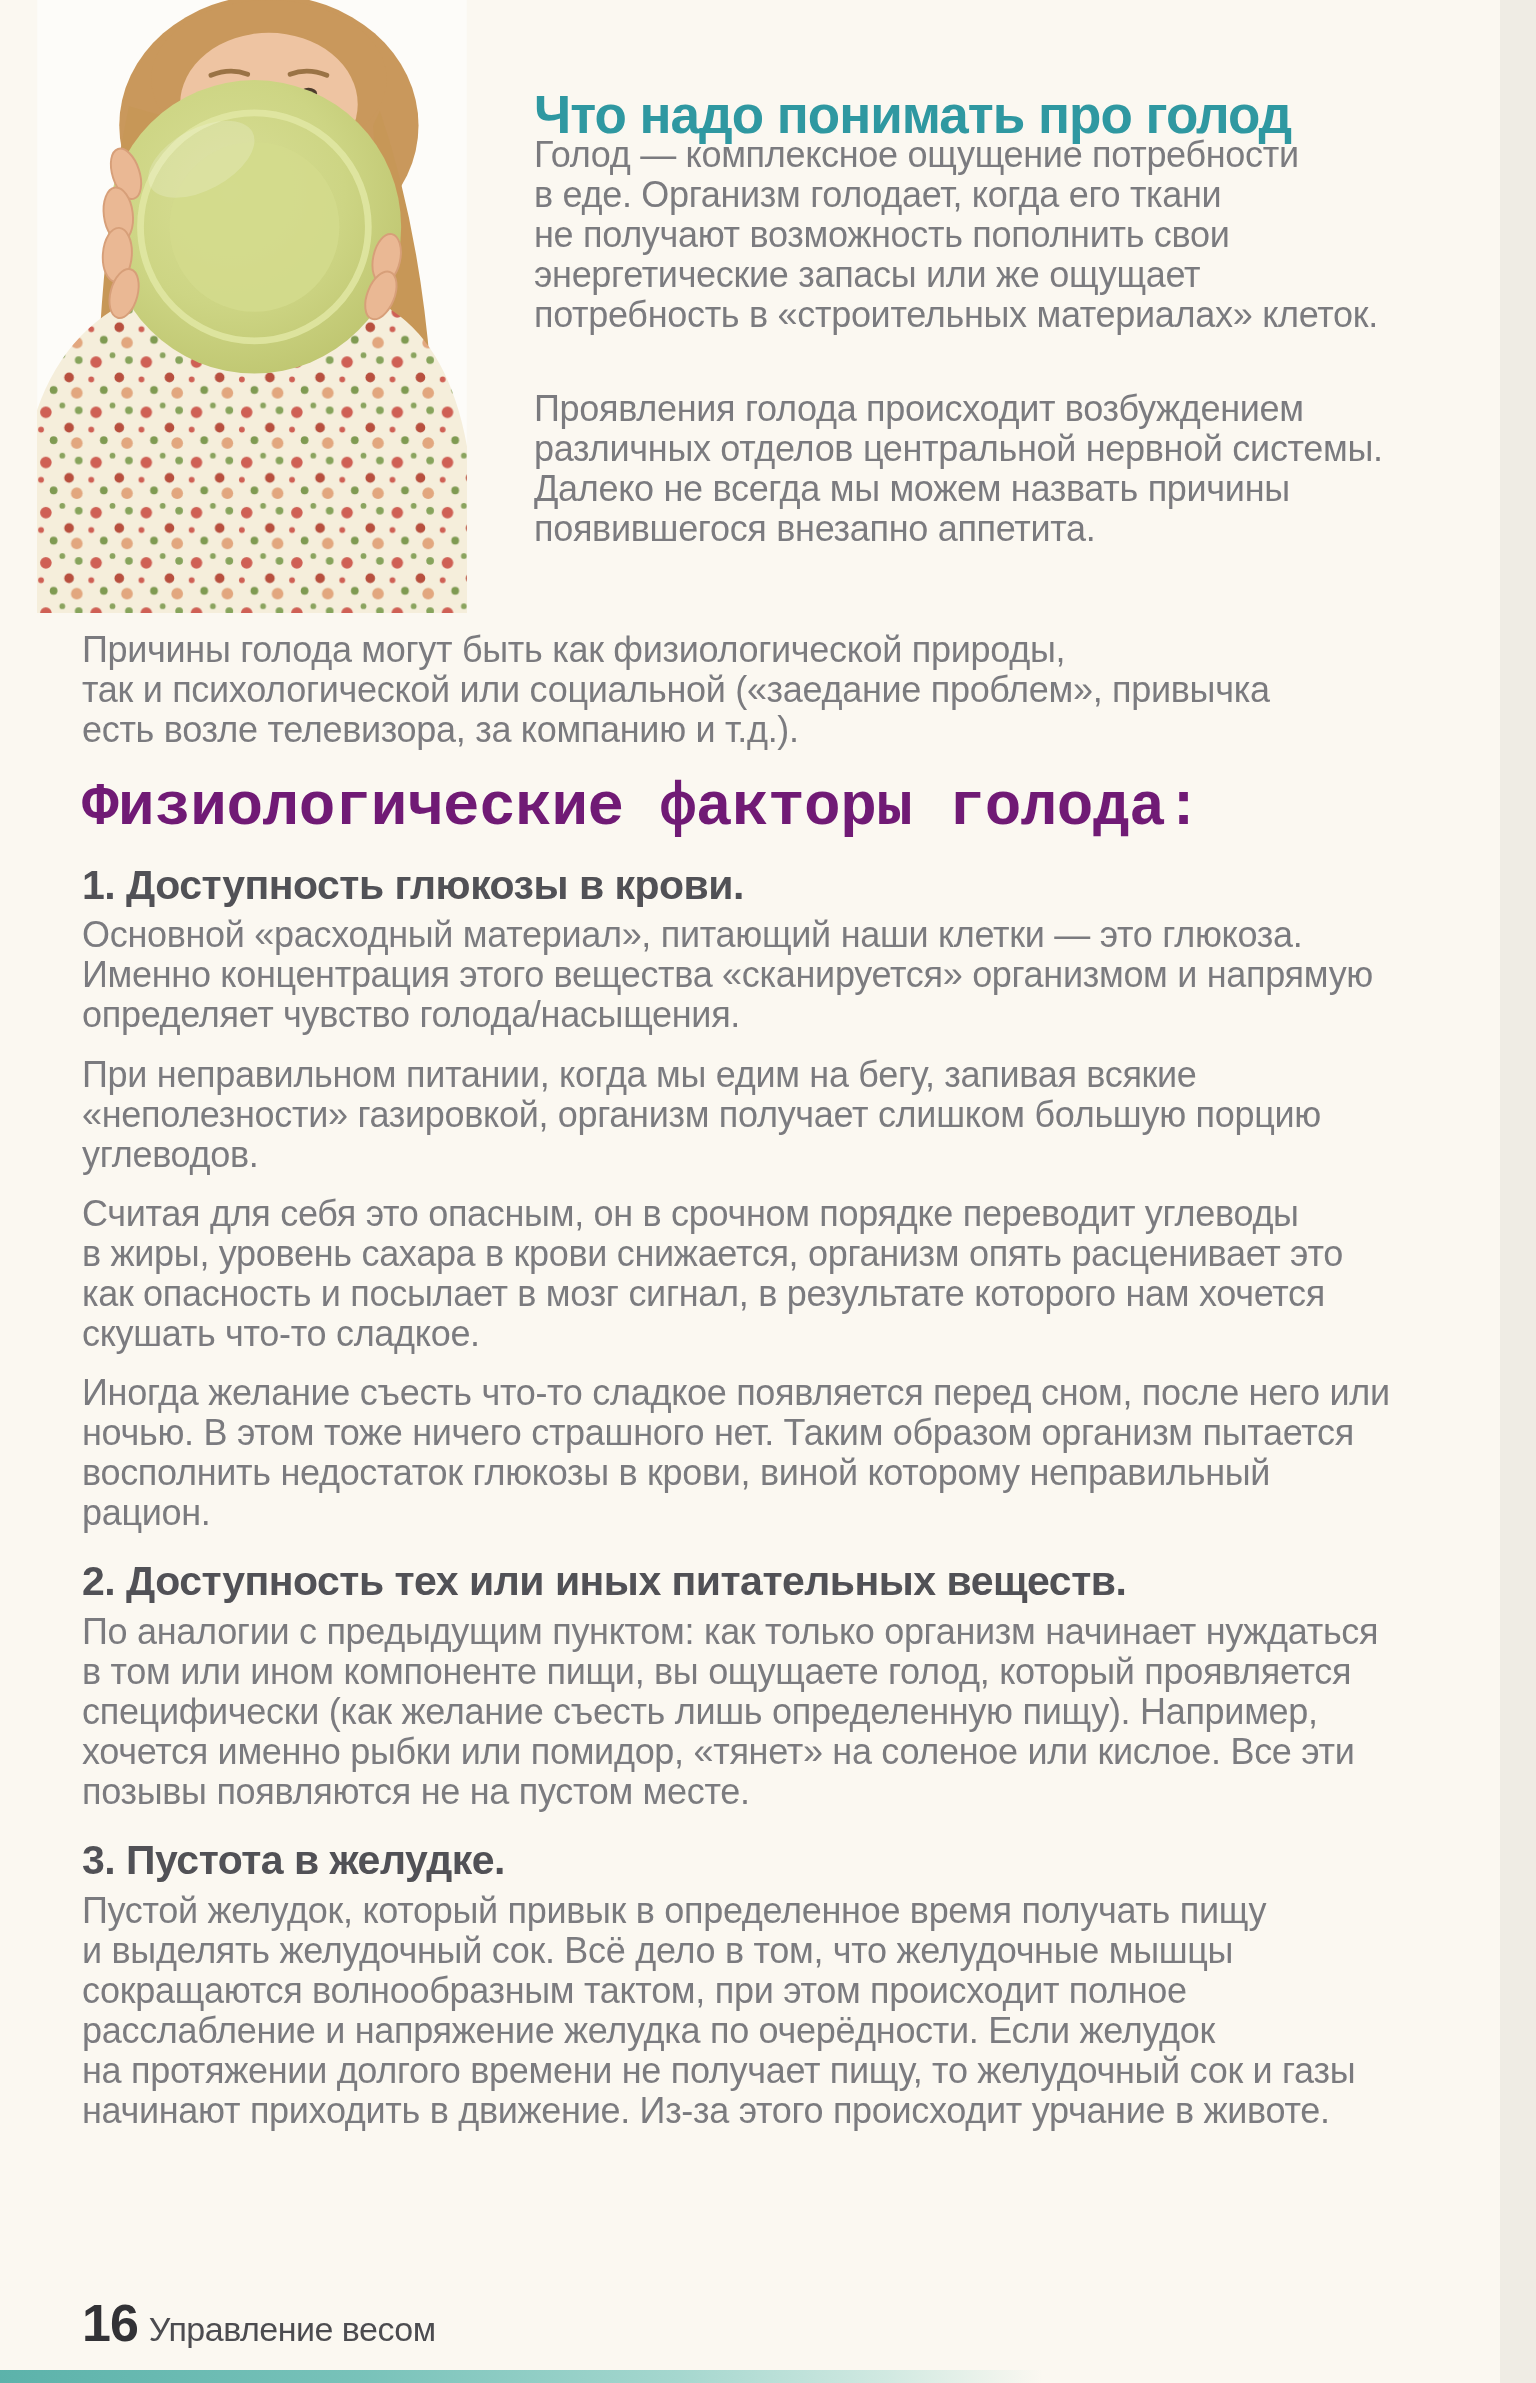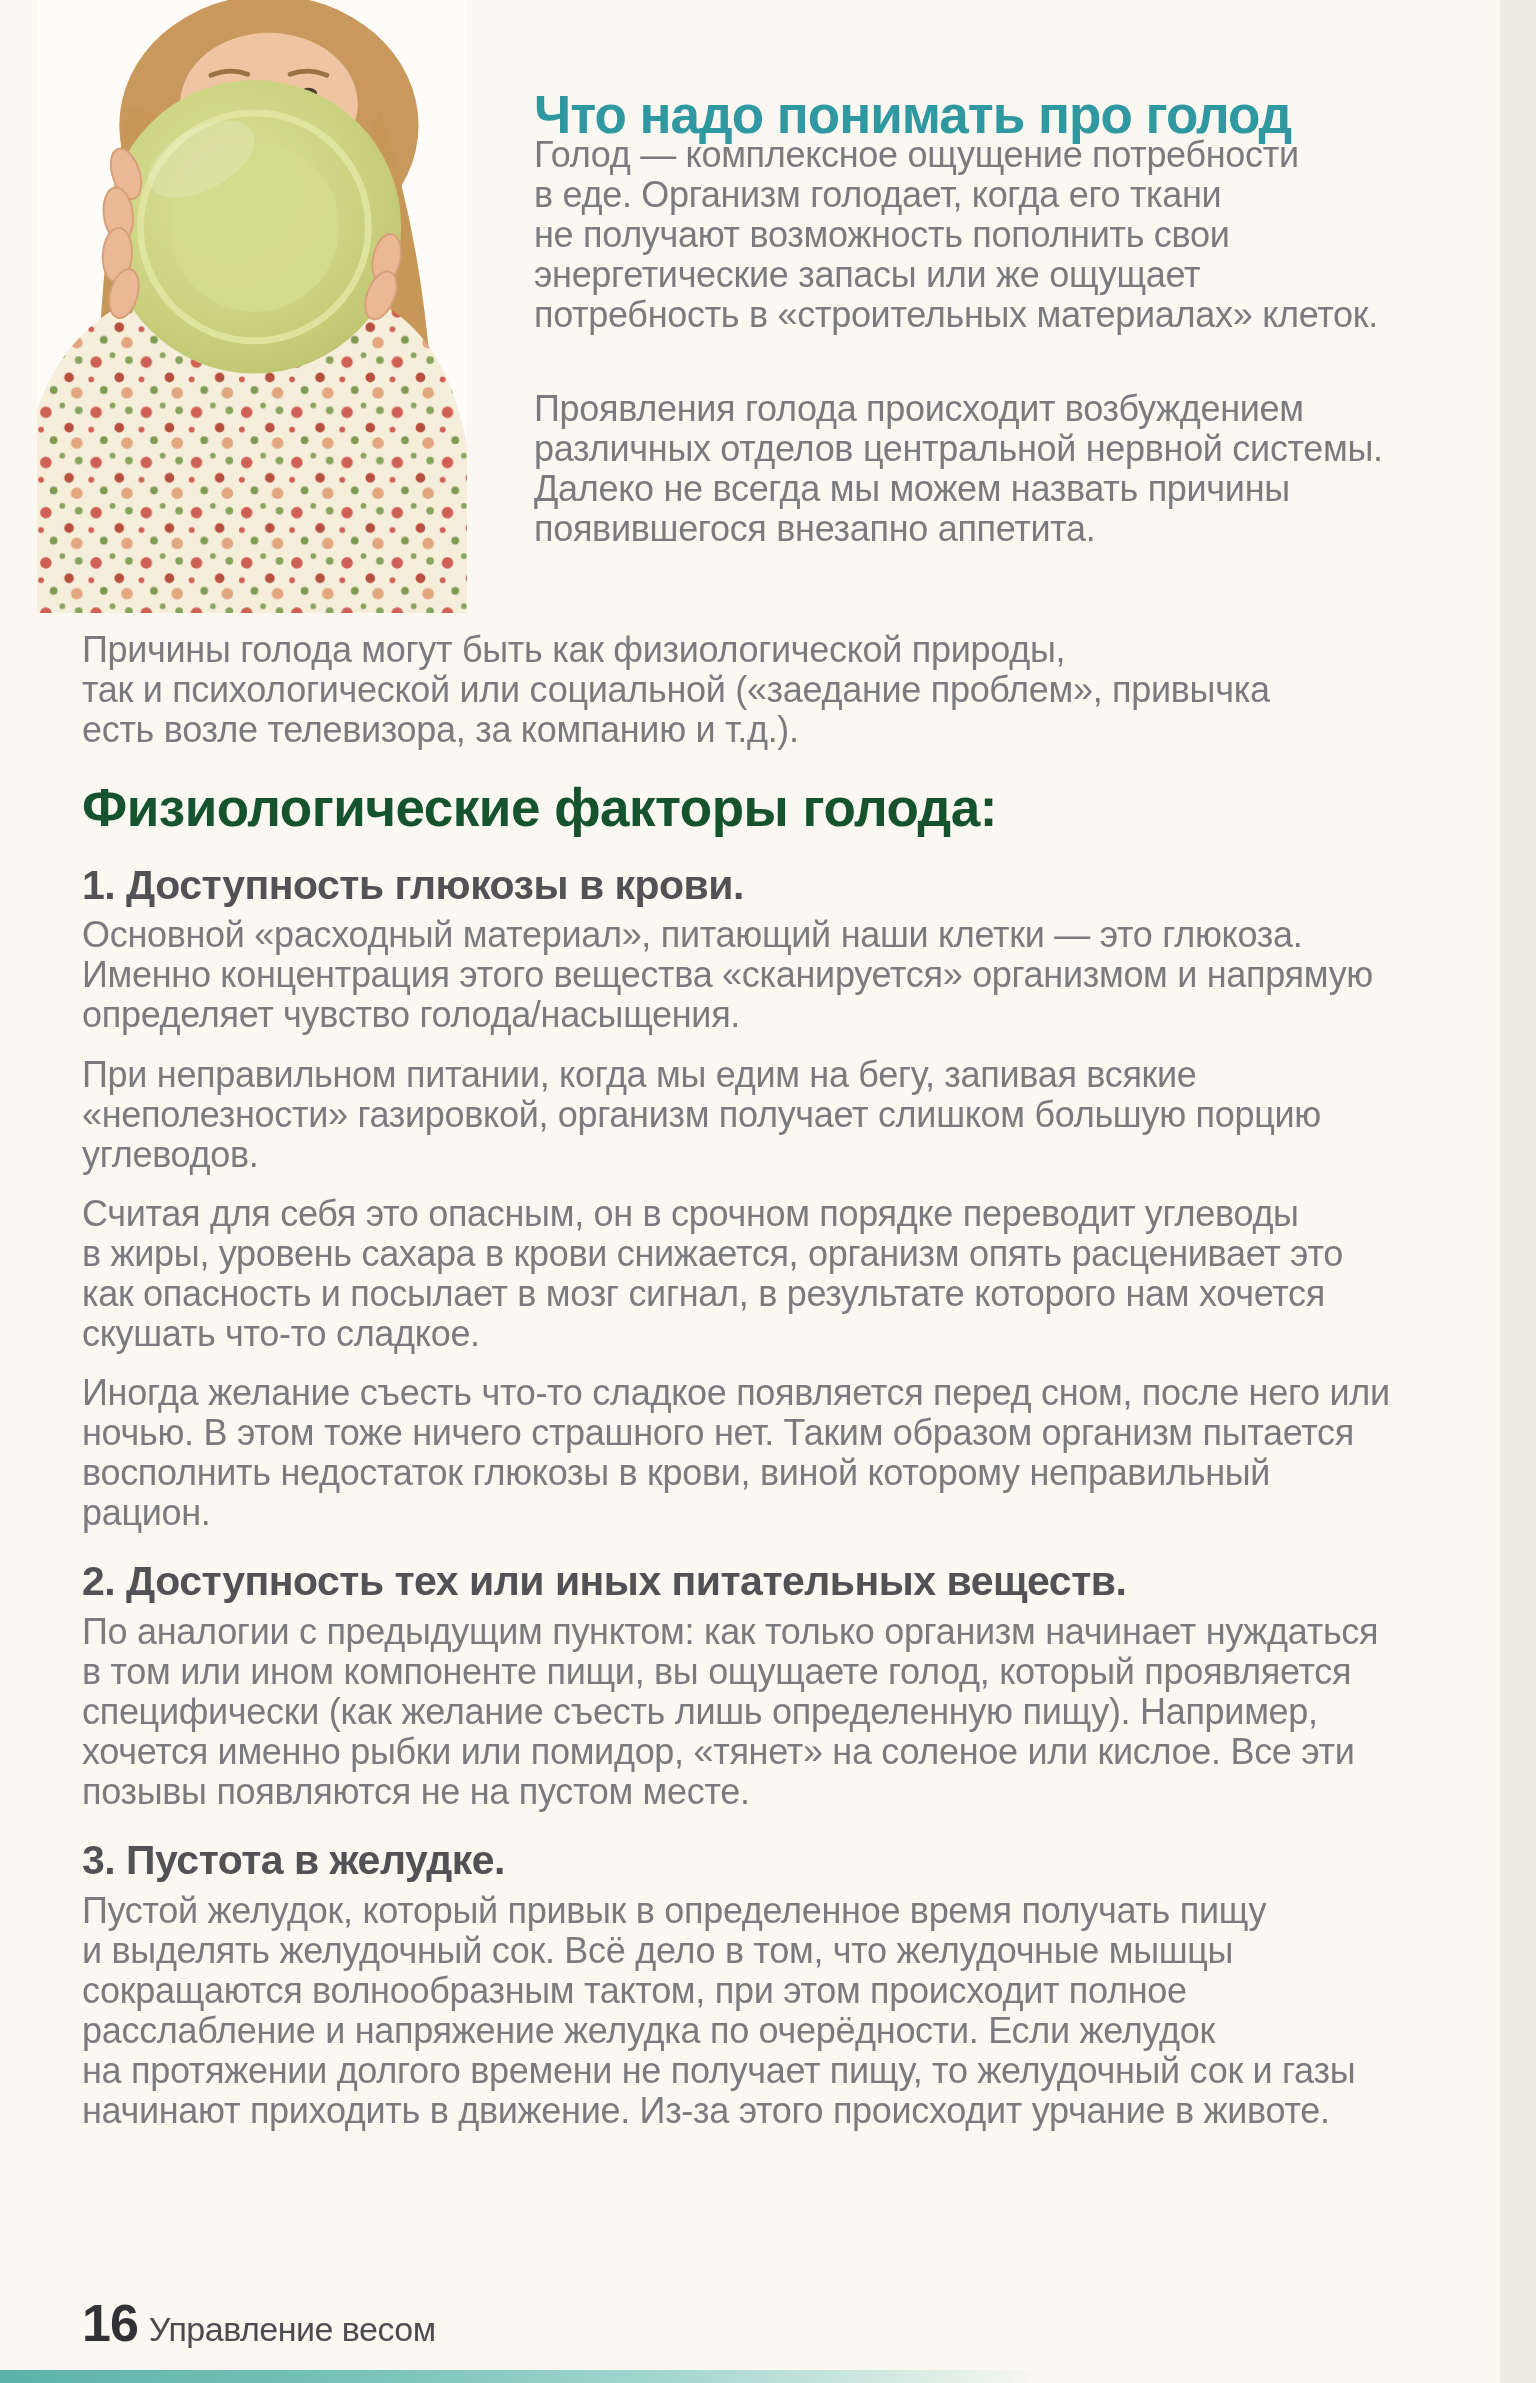--- a/index.html
+++ b/index.html
@@ -37,23 +37,24 @@
   }
   .intro p + p{margin-top:54px;}
   
   .content{
     position:relative;
     margin:11.6px 43px 0 82px;
   }
   .causes{margin-bottom:0;}
   .section-heading{
     margin:29px 0 0 0;
-    font-size:53px;line-height:58px;
+    font-size:61px;line-height:58px;
     font-weight:bold;letter-spacing:-0.5px;
-    color:#14532d;
+    color:#701a75;
+    font-family:Liberation Mono, monospace;
   }
   .factor{margin:0;}
   .factor-title{
     margin:23px 0 5.8px 0;
     font-size:41px;line-height:50px;
     font-weight:bold;letter-spacing:-0.5px;
     color:#515156;
   }
   .factor .bodytext{margin-bottom:19.3px;}
   

